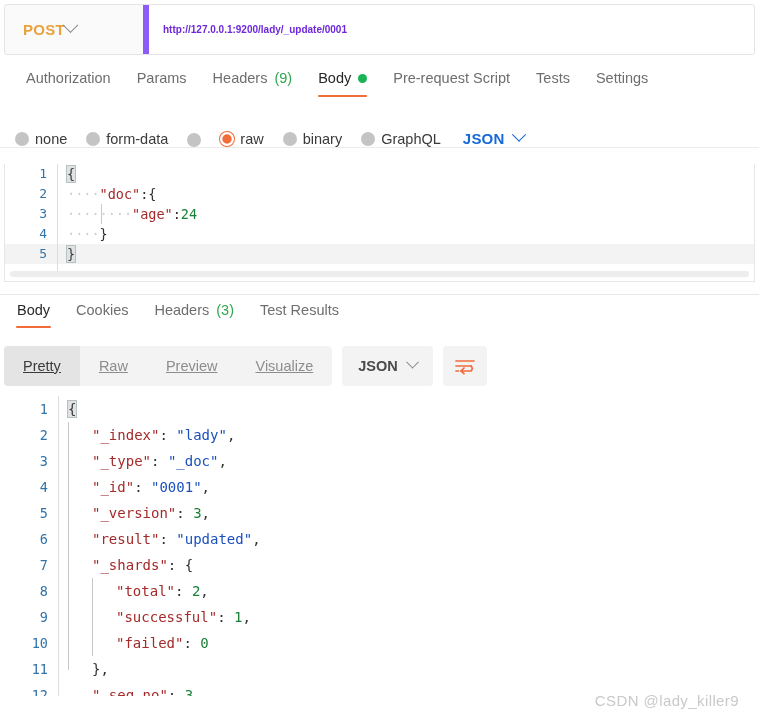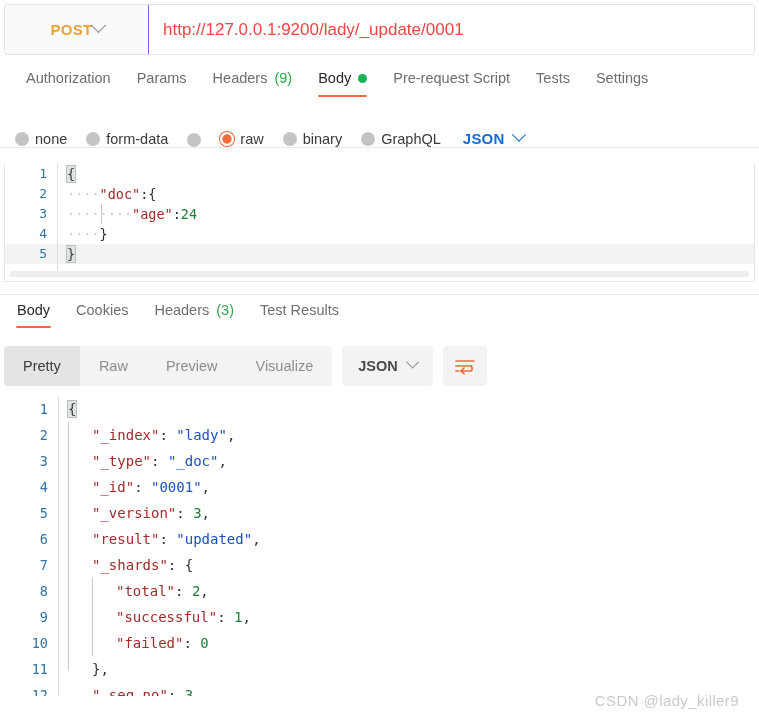--- a/index.html
+++ b/index.html
@@ -15,43 +15,44 @@
   .url-bar {
     position: absolute; left: 4px; top: 4px;
     width: 751px; height: 51px;
     display: flex; align-items: stretch;
     background: #fafafa;
     border: 1px solid #e4e4e4;
     border-radius: 3px;
   }
   .method-box {
     width: 144px; display: flex; align-items: center;
-    justify-content: center;
+    justify-content: flex-start;
     padding: 0 17px 0 18px;
-    border-right: 1px solid #8b5cf6;
+    border-right: 6px solid #8b5cf6;
     cursor: pointer;
   }
   .method-label {
     font-size: 15px; font-weight: bold; letter-spacing: .3px;
     color: #e8a33d;
   }
   .chev {
     width: 11px; height: 11px;
     border-right: 1.6px solid #8a8a8a;
     border-bottom: 1.6px solid #8a8a8a;
     transform: rotate(45deg) translate(-3px,-3px);
   }
   .url-input {
     flex: 1; display: flex; align-items: center;
     padding-left: 14px;
     background: #ffffff;
-    font-size: 17px; color: #ef4444;
+    font-size: 10px; color: #6d28d9;
     font-family: "Liberation Sans", sans-serif;
     border: none; outline: none;
     border-radius: 0 3px 3px 0;
+    font-weight: bold;
   }
 
   
   .req-tabs {
     position: absolute; left: 0; top: 62px;
     width: 759px; height: 46px;
     display: flex; align-items: flex-start;
     padding-left: 13px;
   }
   .rtab {
@@ -181,20 +182,21 @@
   }
   .seg {
     display: flex; align-items: stretch;
     background: #f3f3f3; border-radius: 4px; height: 40px;
     overflow: hidden;
   }
   .seg-btn {
     display: flex; align-items: center; padding: 0 19px;
     font-size: 14.5px; color: #8d8d8d; cursor: pointer;
     white-space: nowrap;
+    text-decoration: underline;
   }
   .seg-btn.active { background: #e4e4e4; color: #3a3a3a; }
   .fmt-sel {
     display: flex; align-items: center; gap: 10px;
     background: #f3f3f3; border-radius: 4px; height: 40px;
     padding: 0 16px; cursor: pointer;
   }
   .fmt-sel .lbl { font-size: 14.5px; color: #4a4a4a; font-weight: bold; }
   .chev-gray {
     width: 9px; height: 9px;

